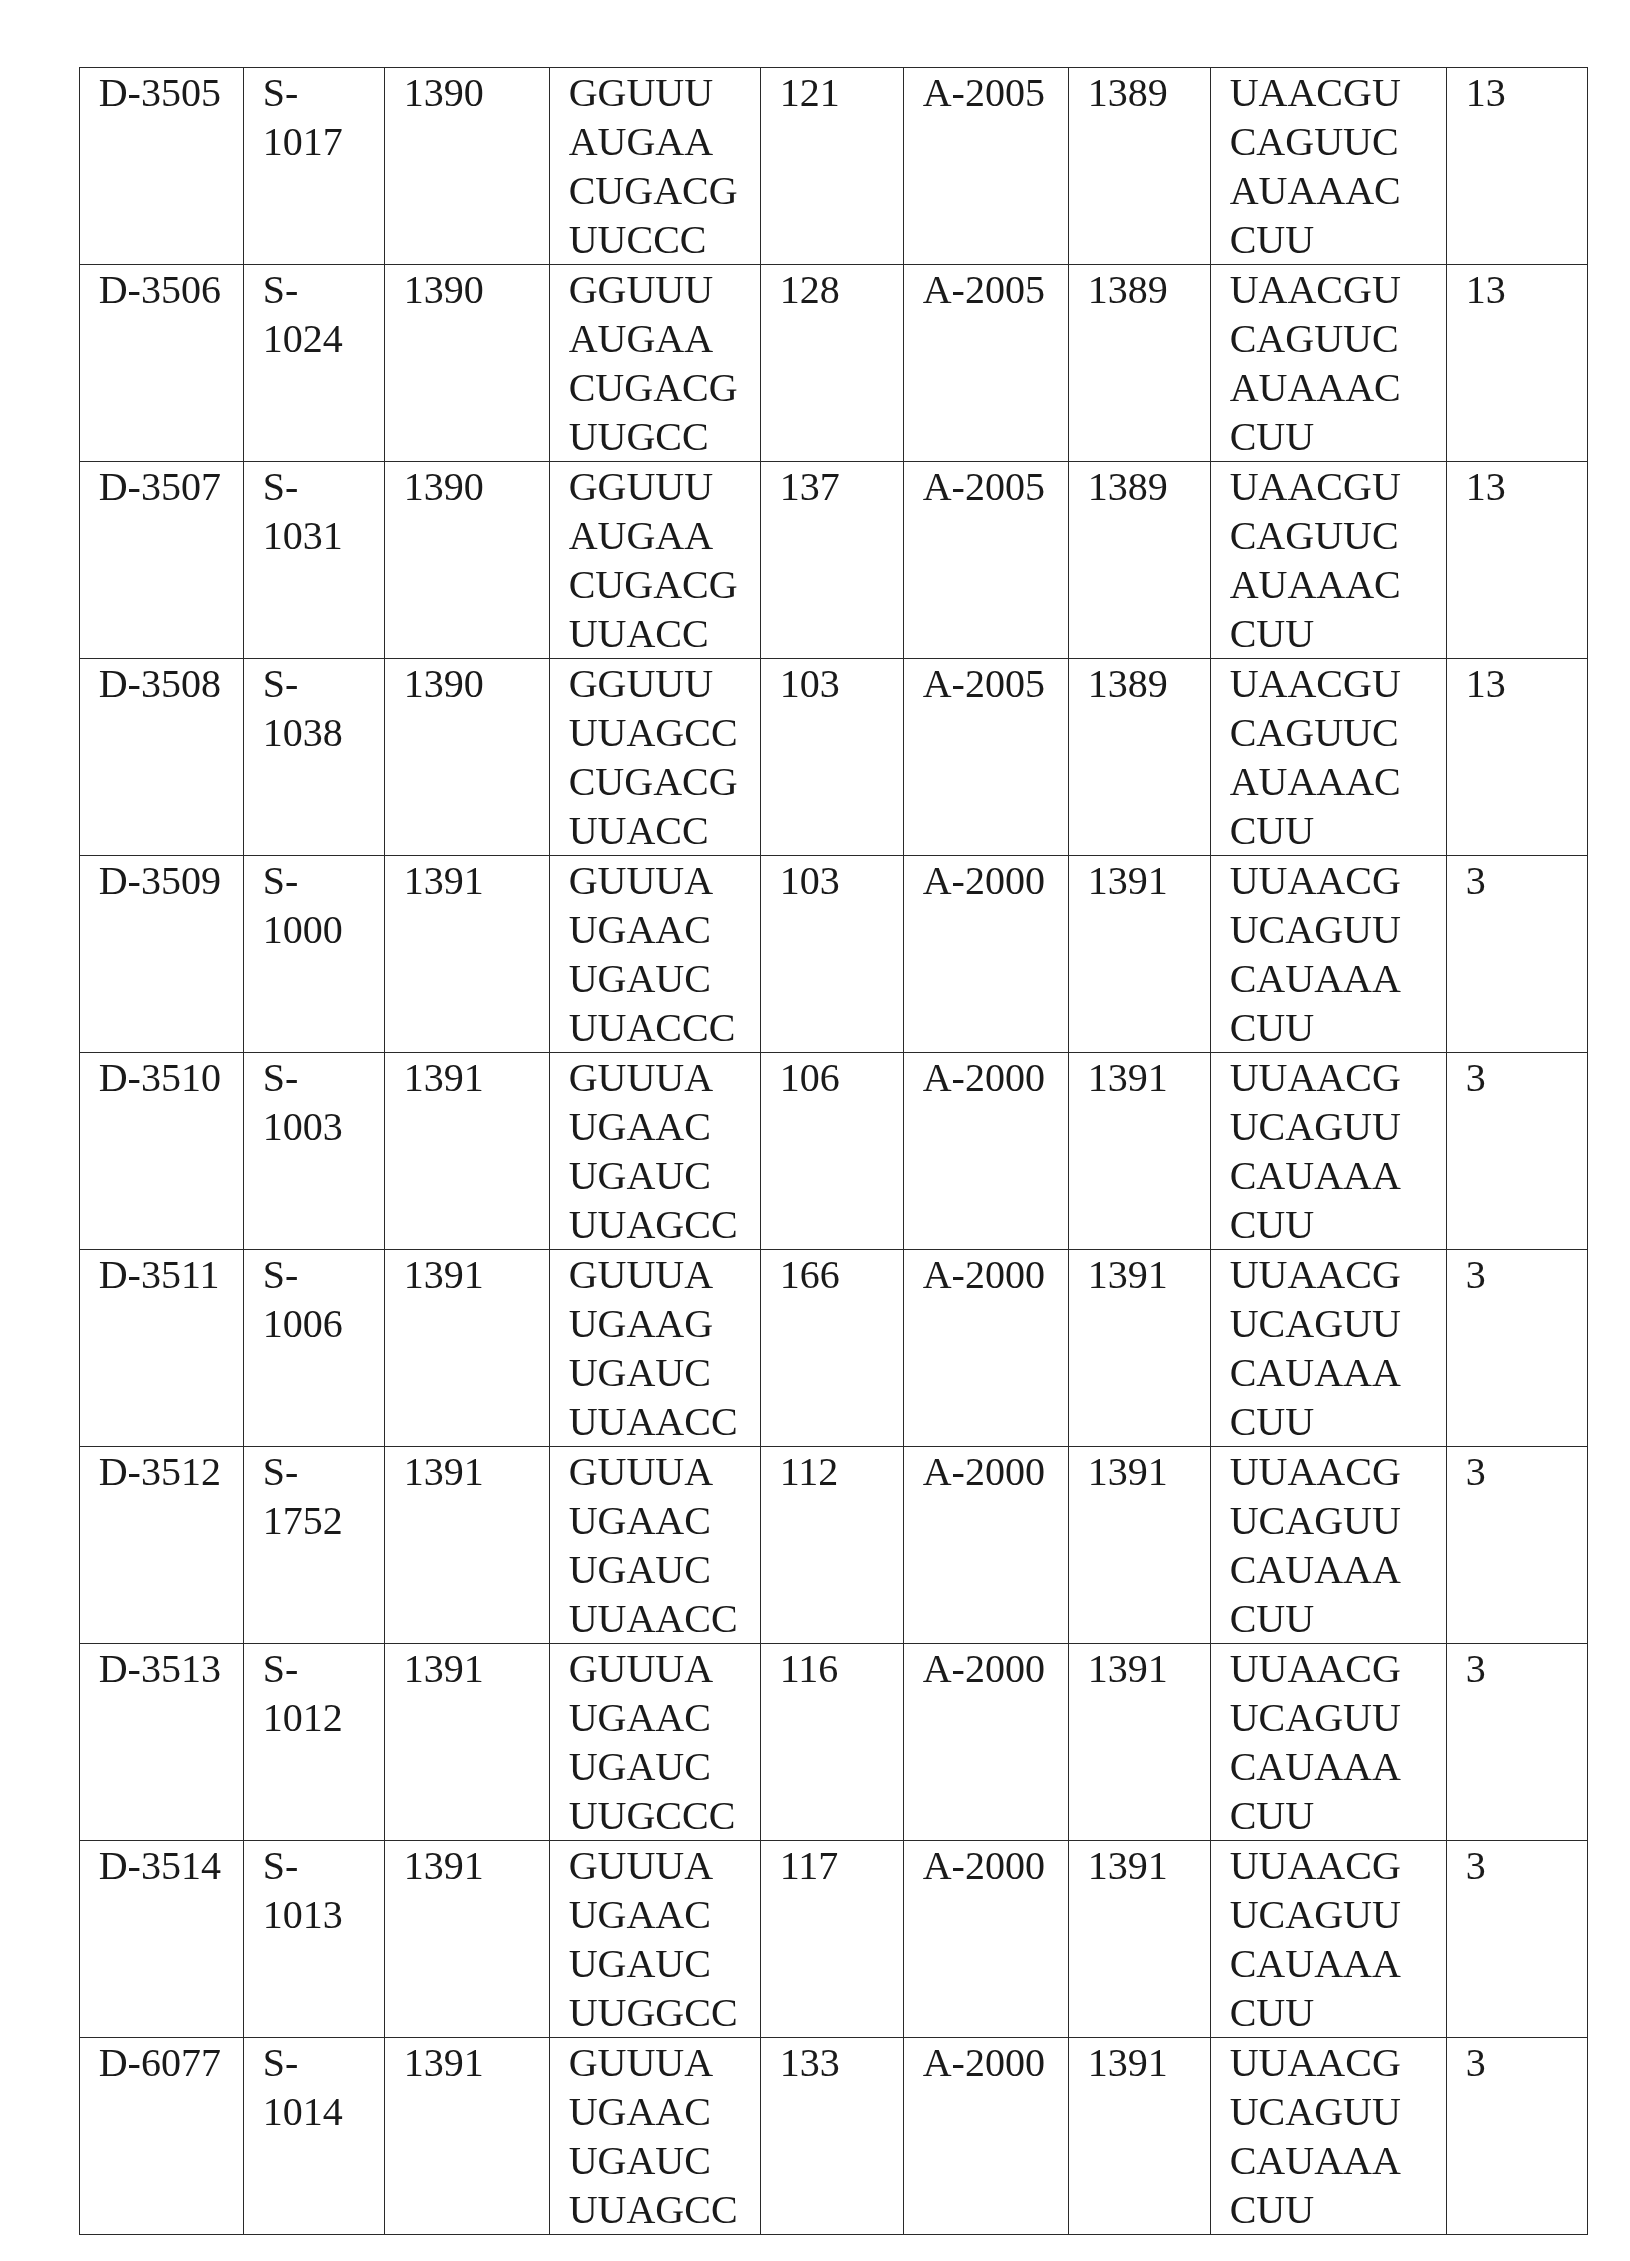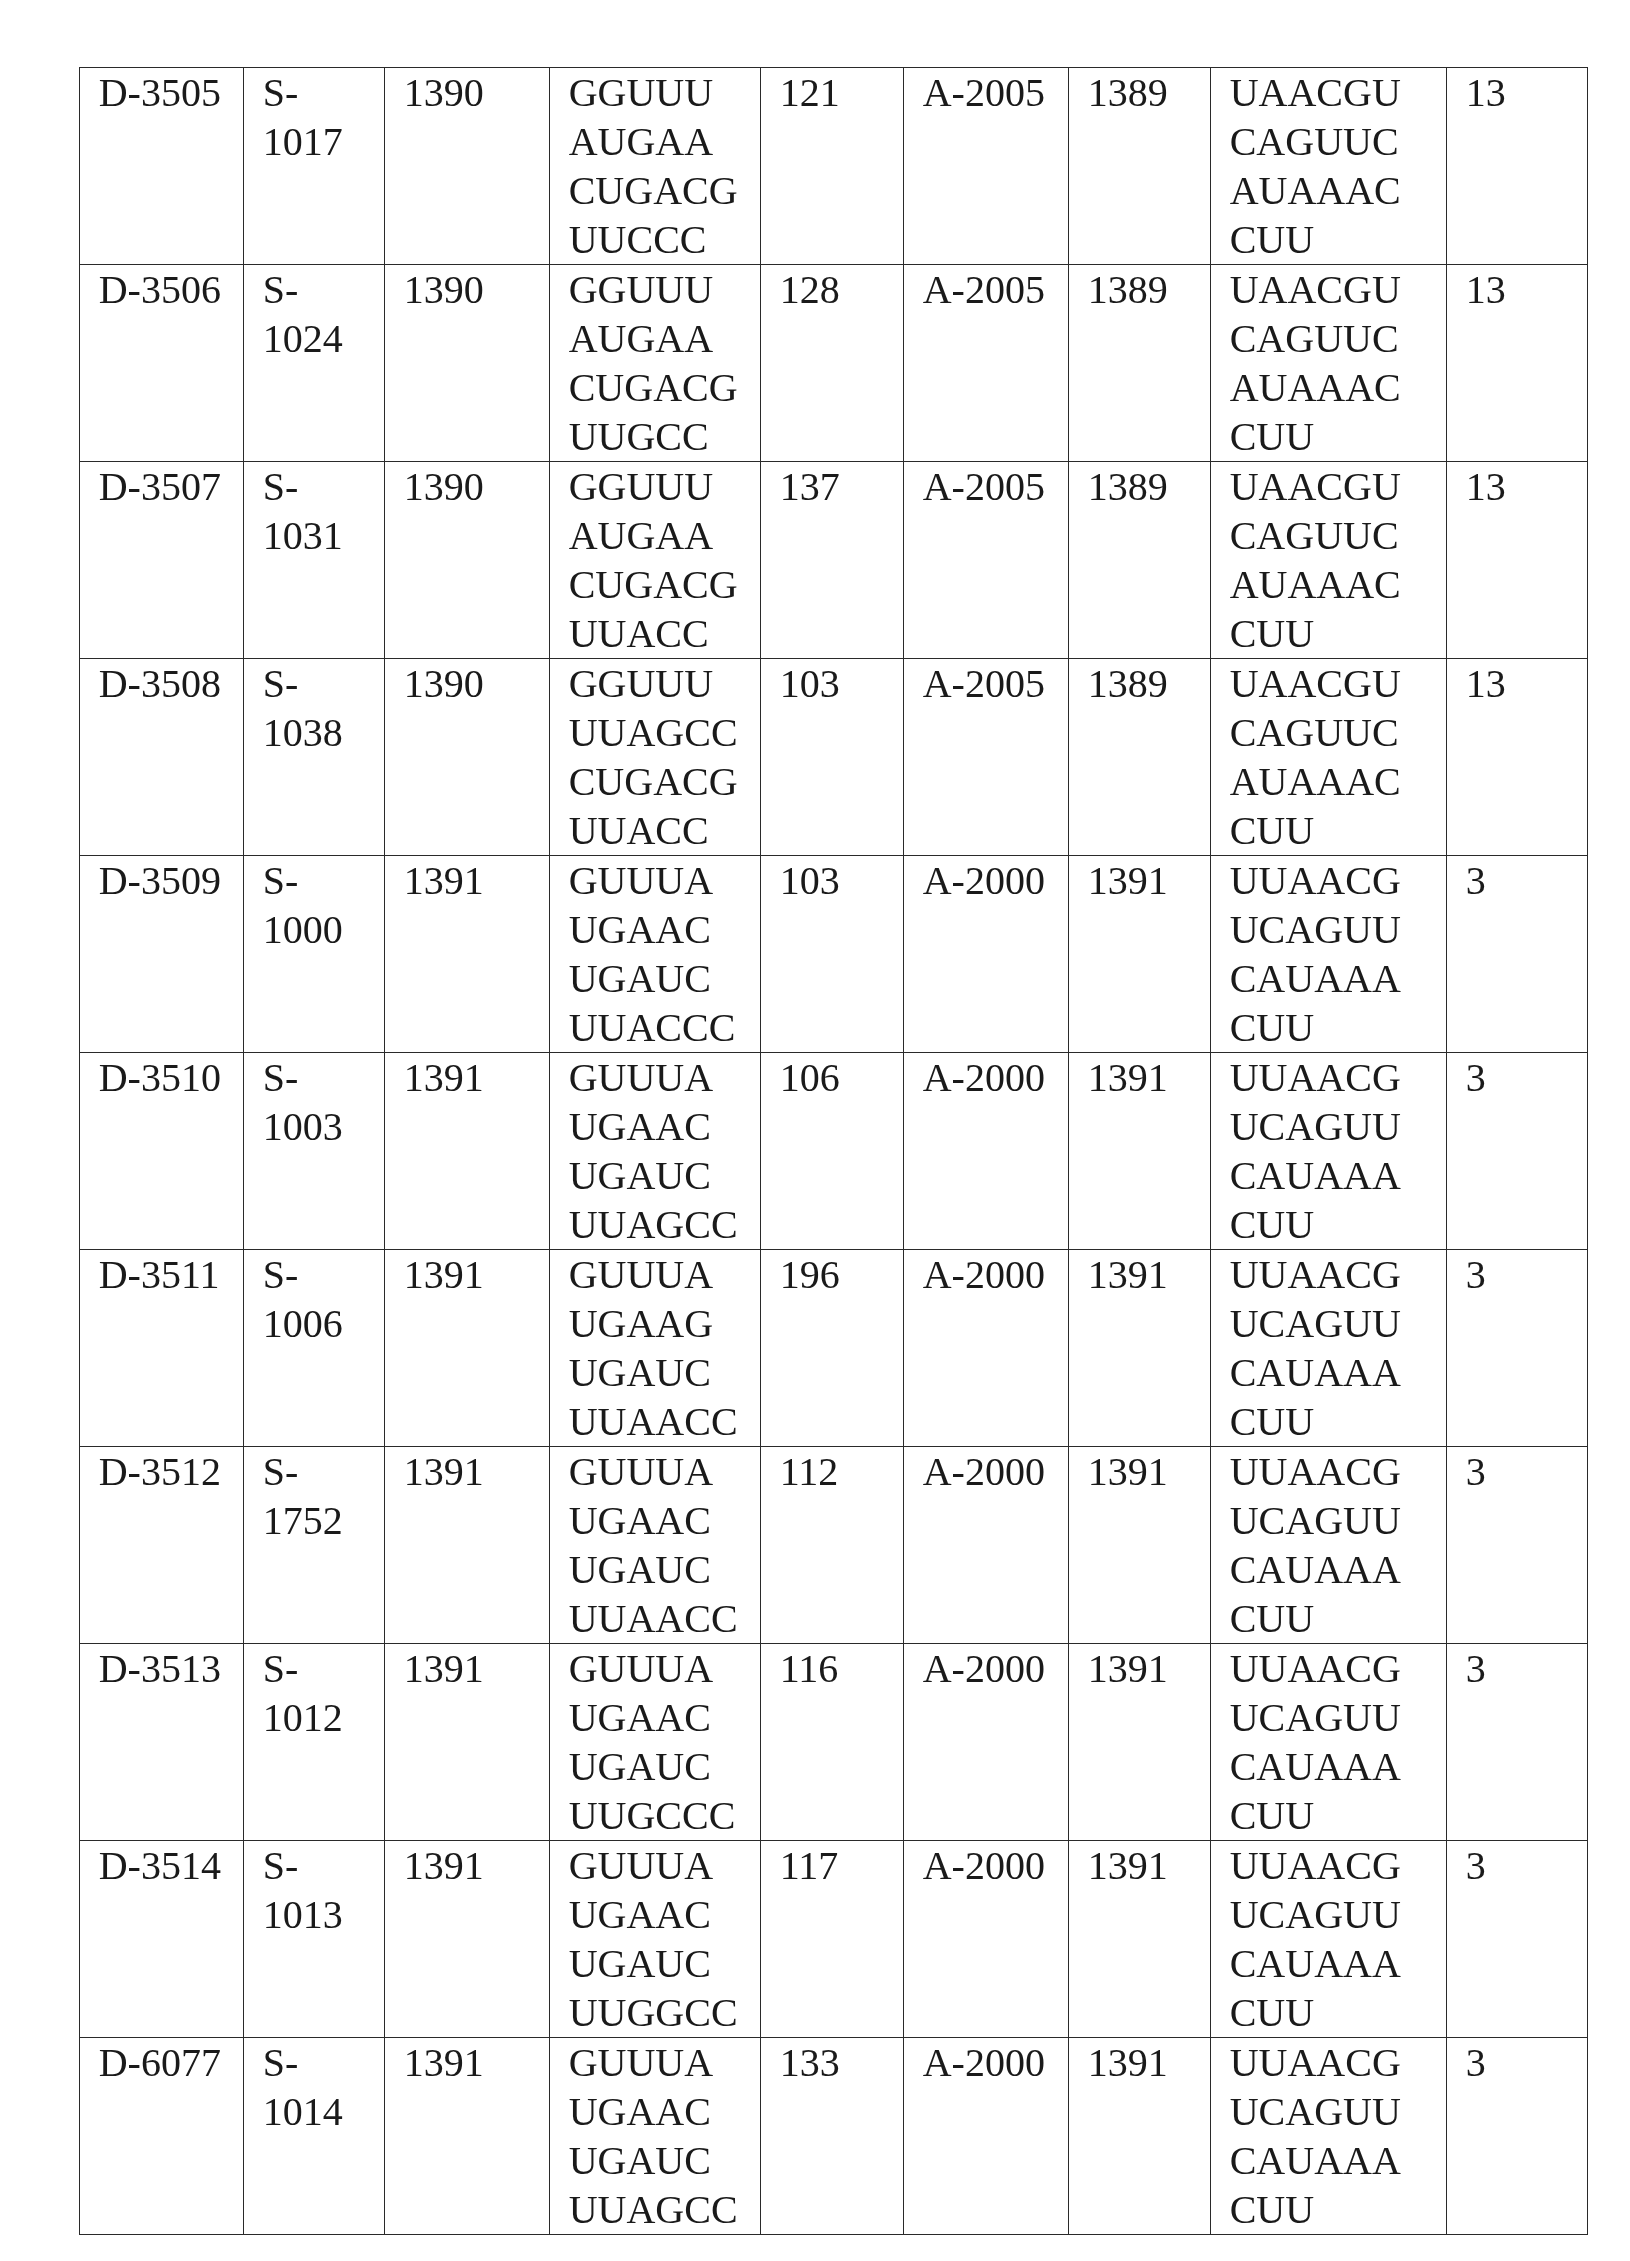--- a/index.html
+++ b/index.html
@@ -292,21 +292,21 @@
         <td>
             <span class="line">1391</span>
           </td>
         <td>
           <span class="line">GUUUA</span>
           <span class="line">UGAAG</span>
           <span class="line">UGAUC</span>
           <span class="line">UUAACC</span>
         </td>
         <td>
-            <span class="line">196</span>
+            <span class="line">166</span>
           </td>
         <td>
             <span class="line">A-2000</span>
           </td>
         <td>
             <span class="line">1391</span>
           </td>
         <td>
           <span class="line">UUAACG</span>
           <span class="line">UCAGUU</span>

